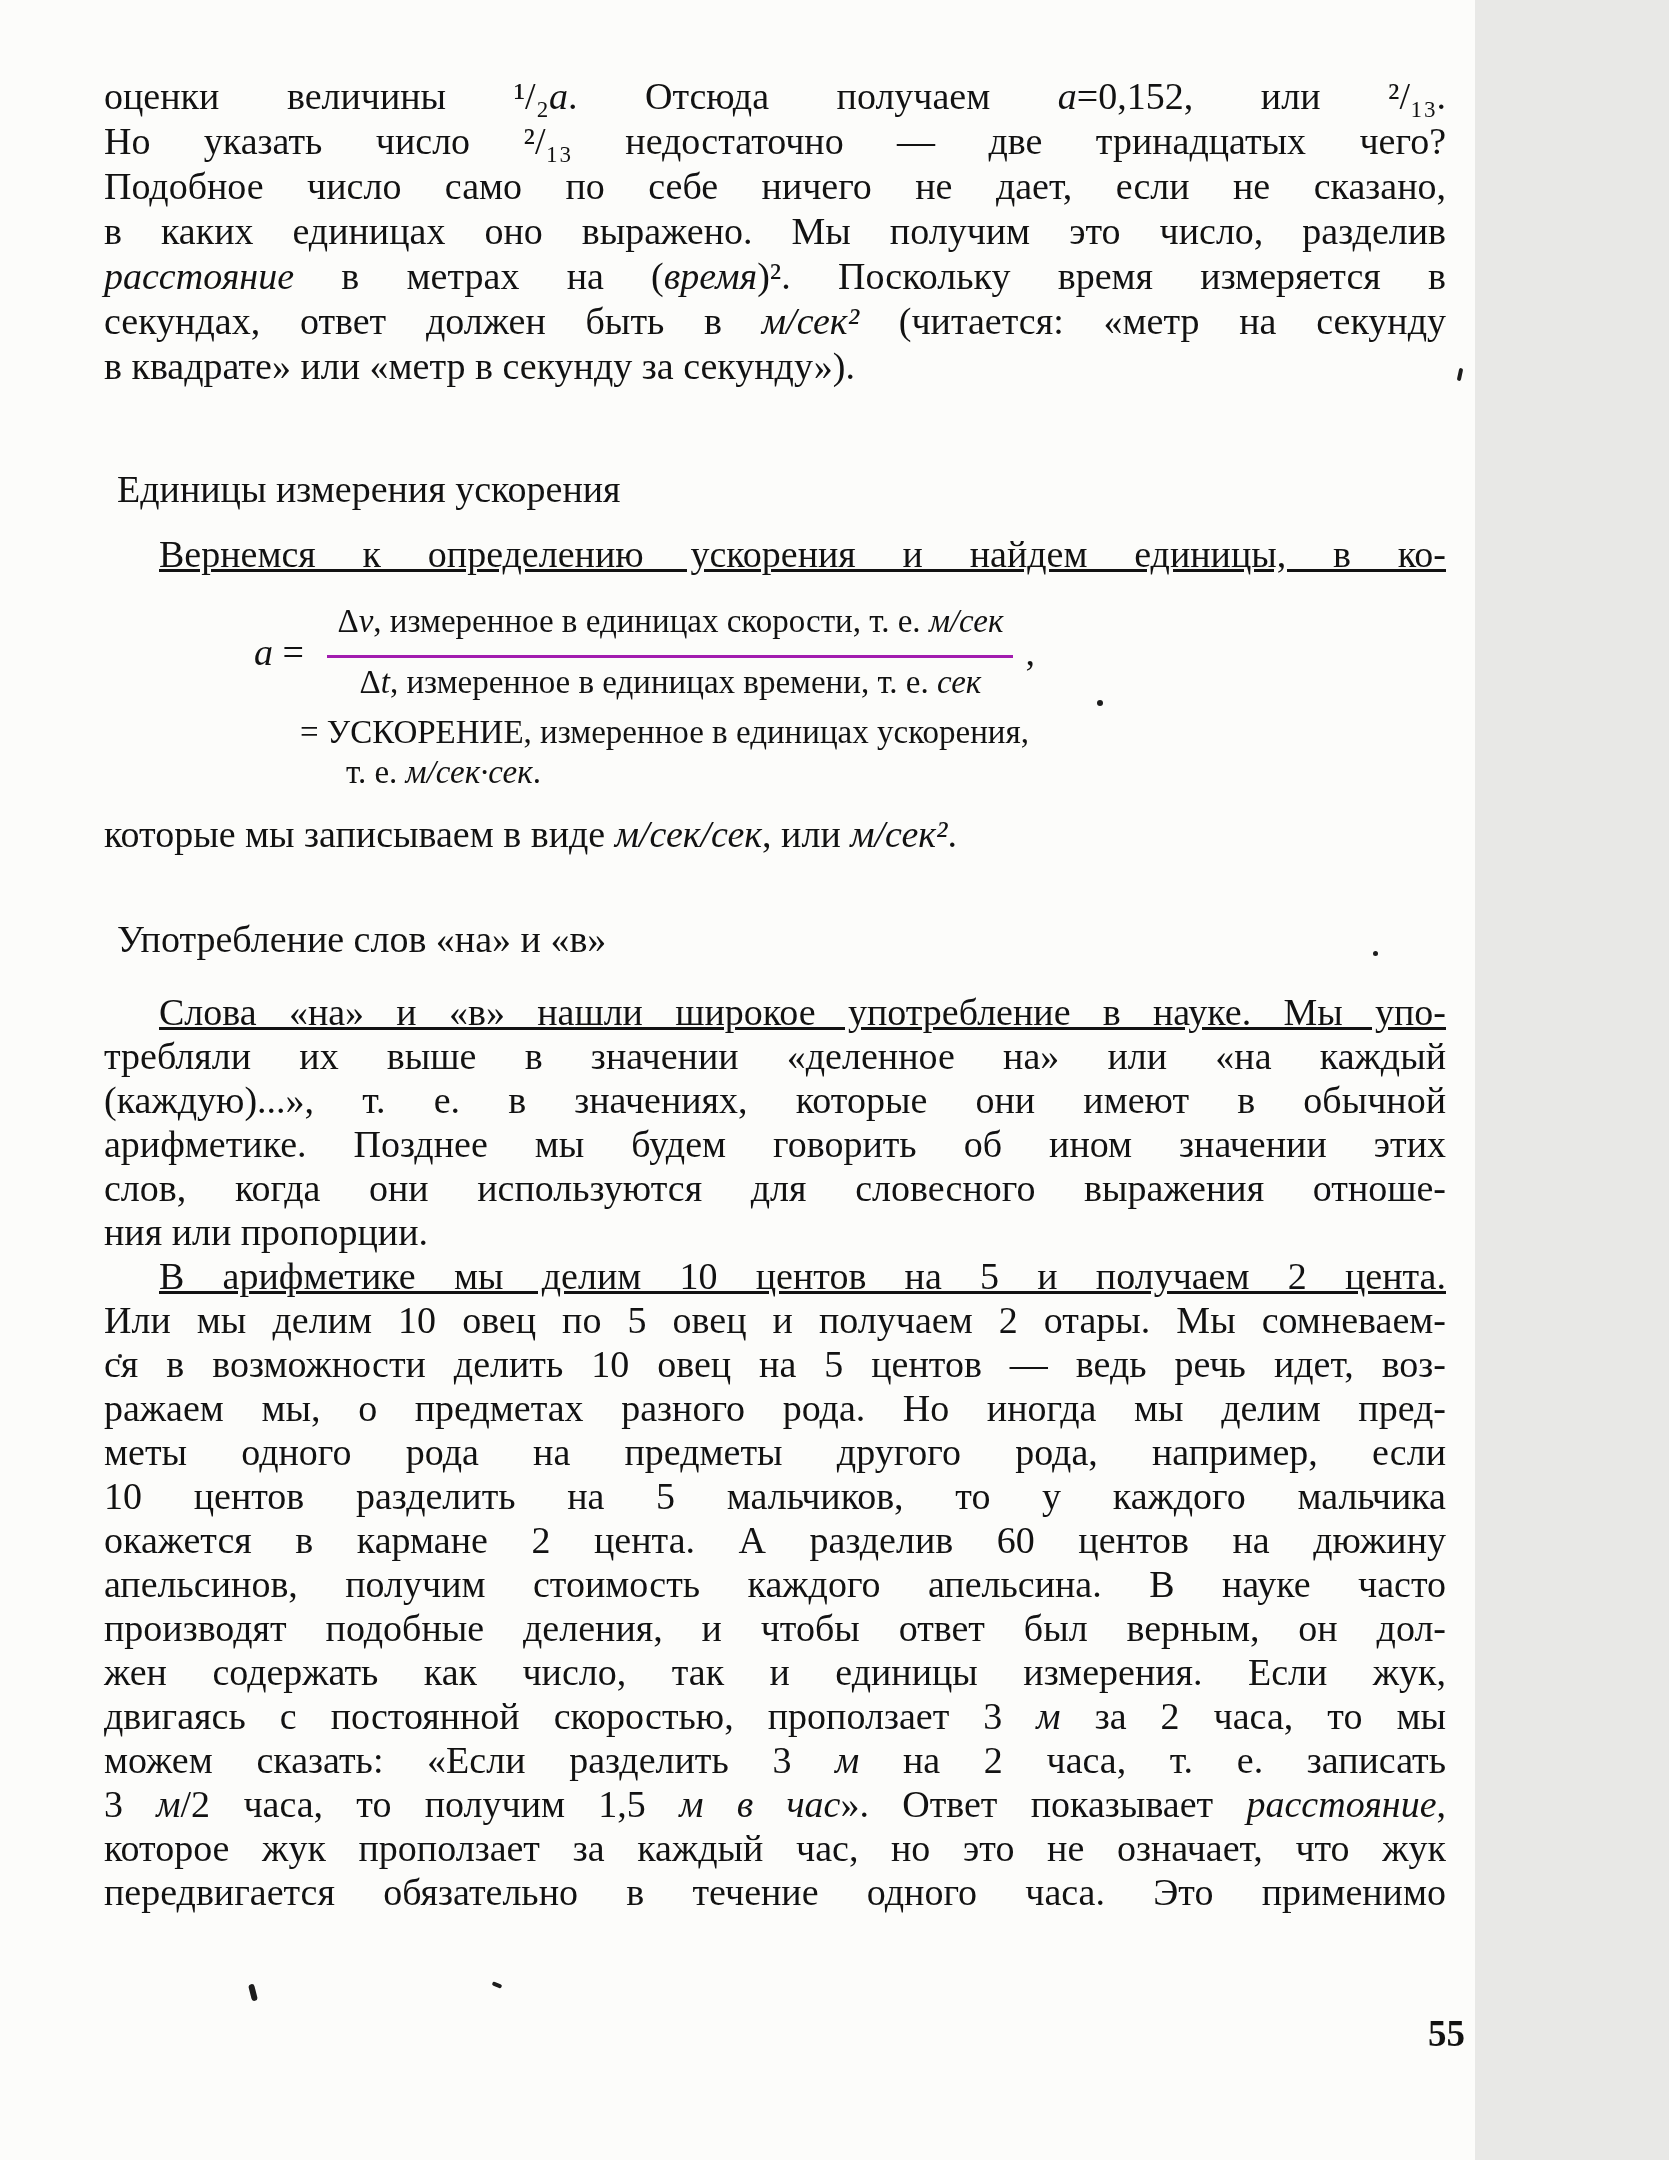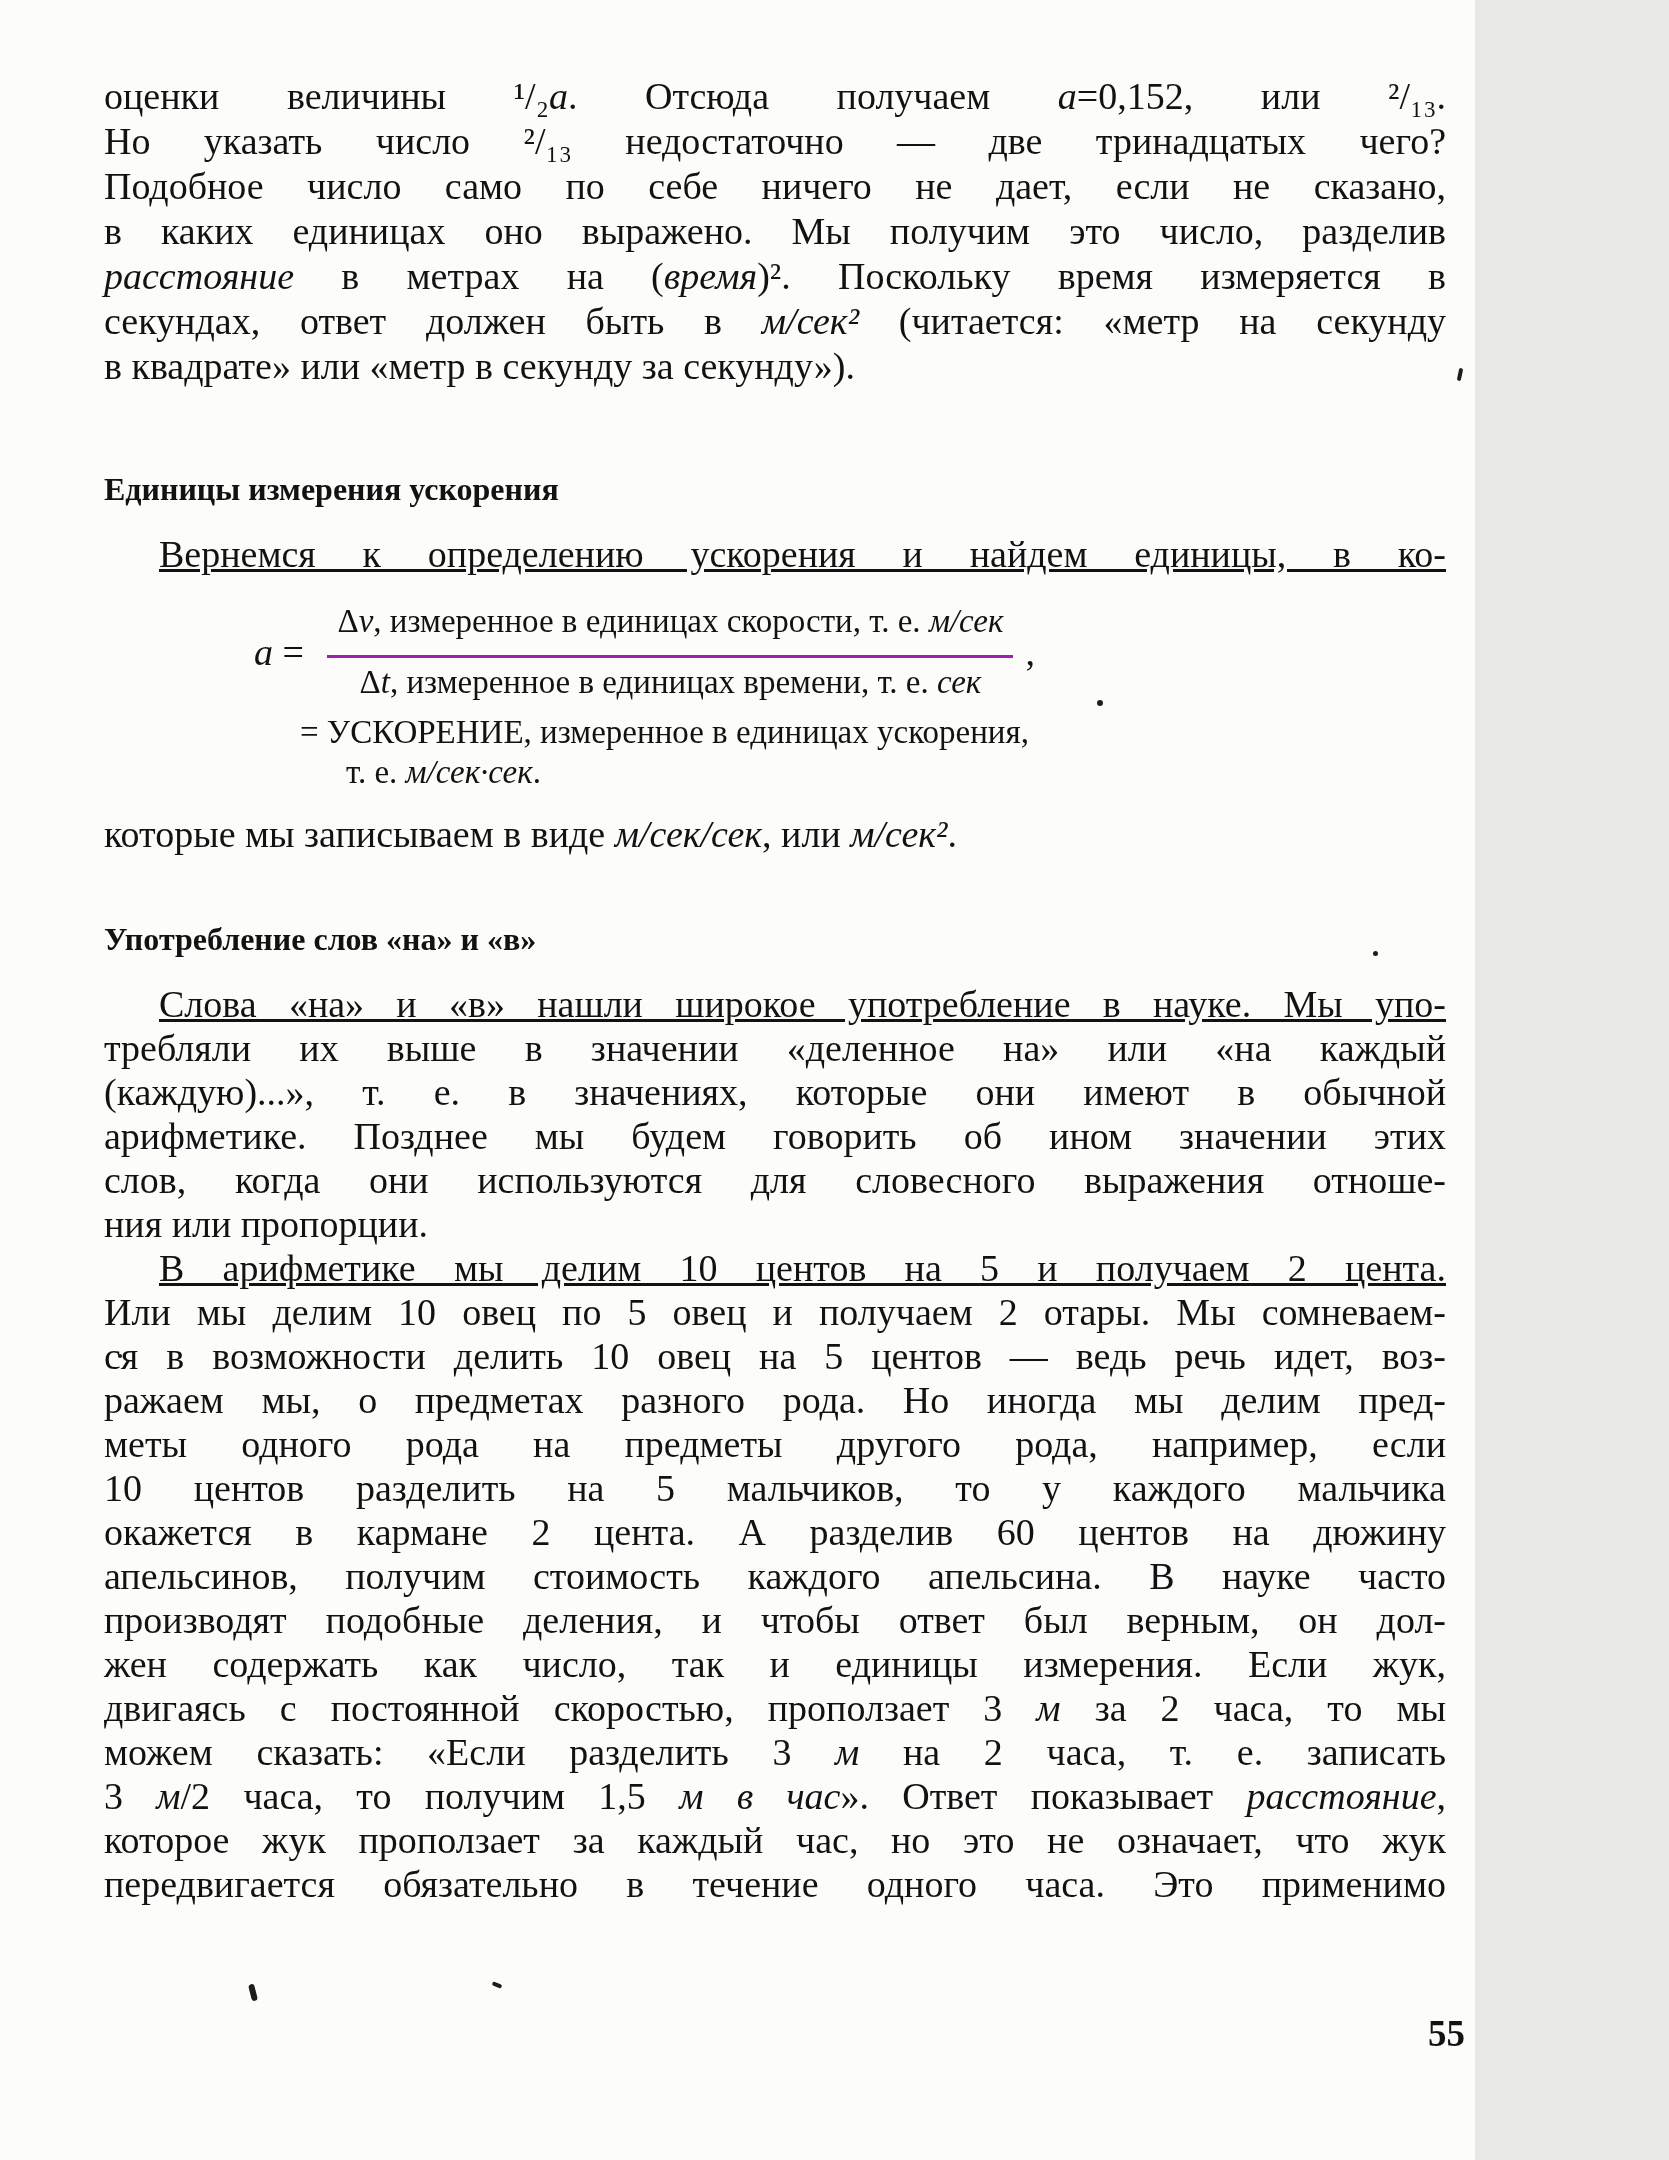--- a/index.html
+++ b/index.html
@@ -13,26 +13,26 @@
   }
   .col{position:absolute;left:104px;top:74px;width:1342px;}
   .ln{
     font-size:38px;line-height:45px;
     text-align:justify;text-align-last:justify;
   }
   .tight .ln{line-height:44px;}
   .ln.end{text-align-last:left;}
   .ln.indent{text-indent:55px;text-decoration:underline;}
   .it{font-style:italic;}
-  .hd{font-size:32px;font-weight:700;line-height:45px;margin:0;}
+  .hd{font-size:38px;font-weight:400;line-height:45px;margin:13px;}
   .hd1{margin-top:78px;}
   .hd2{margin-top:60px;}
   .p2{margin-top:20px;}
   .p3{margin-top:20px;}
-  .p4{margin-top:20px;}
+  .p4{margin-top:28px;}
   
   .formula{margin-top:24px;font-size:33px;line-height:40px;}
   .fr1{display:flex;align-items:center;margin-left:150px;}
   .flhs{font-size:38px;margin-right:14px;white-space:pre;}
   .frac{display:inline-flex;flex-direction:column;text-align:center;}
   .fnum{padding:0 10px 14px 10px;}
   .fden{border-top:3px solid #a21caf;padding:4px 10px 0 10px;}
   .fcomma{margin-left:12px;font-size:38px;align-self:center;}
   .fr2{margin-left:196px;margin-top:10px;}
   .fr3{margin-left:242px;}

